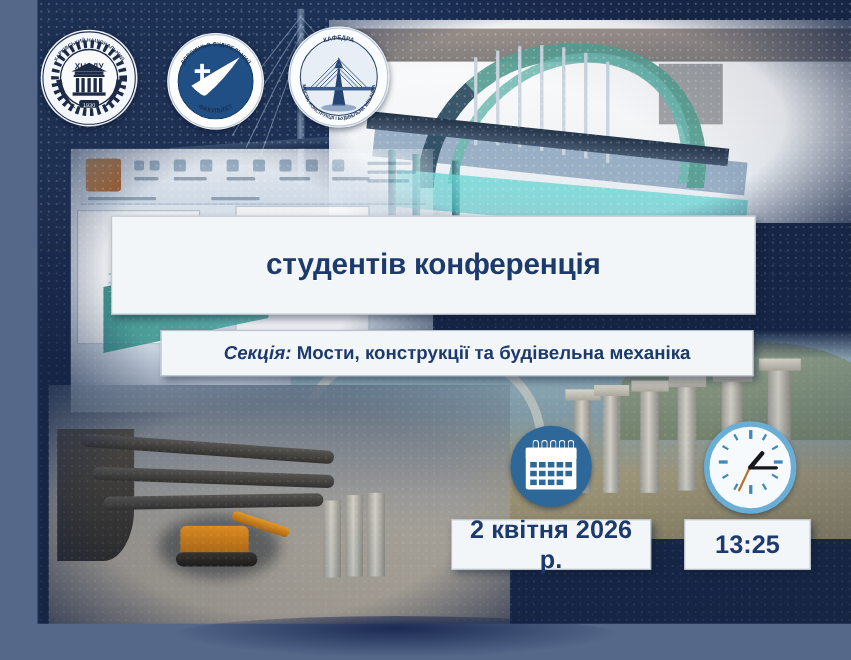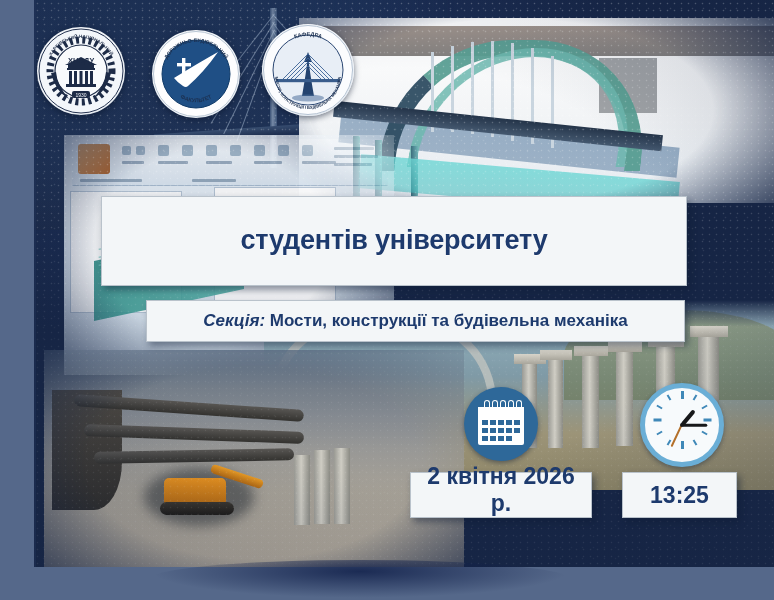--- a/index.html
+++ b/index.html
@@ -150,21 +150,21 @@
     box-shadow:3px 4px 7px rgba(13,26,52,.45);
     display:flex;align-items:center;justify-content:center;text-align:center;
     color:#1d3a6d;}
   .panel-inner{padding:0 10px;}
   #title-panel{left:101px;top:196px;width:584px;height:88px;}
   #title-panel .t{font-size:27px;font-weight:bold;line-height:1.18;letter-spacing:-.2px;
      text-shadow:0 1px 0 rgba(255,255,255,.6);}
   #section-panel{left:146px;top:300px;width:537px;height:40px;text-align:center;}
   #section-panel .t{font-size:17px;font-weight:bold;}
   #section-panel .lbl{font-style:italic;}
-  #date-panel{left:410px;top:472px;width:180px;height:44px;align-items:flex-end;}
+  #date-panel{left:410px;top:472px;width:180px;height:44px;}
   #date-panel .t{font-size:23px;font-weight:bold;}
   #time-panel{left:622px;top:472px;width:113px;height:44px;}
   #time-panel .t{font-size:23px;font-weight:bold;}
 
   
   .cal-icon{position:absolute;left:464px;top:387px;width:74px;height:74px;border-radius:50%;
      background:#2e6899;z-index:28;box-shadow:0 2px 5px rgba(10,25,50,.45);}
   .cal-body{position:absolute;left:14px;top:20px;width:46px;height:38px;background:#fff;border-radius:2px;}
   .cal-ring{position:absolute;top:13px;width:4px;height:11px;border-radius:3px;
      border:1.6px solid #fff;border-bottom:none;background:transparent;}
@@ -385,21 +385,21 @@
         </text>
         <text font-size="4.3" font-weight="bold" fill="#1c3050" font-family="Liberation Sans, sans-serif">
           <textPath href="#arc-bot-3" startOffset="50%" text-anchor="middle">МОСТИ, КОНСТРУКЦІЇ І БУДІВЕЛЬНА МЕХАНІКА</textPath>
         </text>
       </svg>
     </div>
   </div>
 
   <div class="panel" id="title-panel">
     <div class="panel-inner t">
-      <div>студентів університету</div>
+      <div>студентів конференція</div>
     </div>
   </div>
 
   <div class="panel" id="section-panel">
     <div class="panel-inner t">
       <span class="lbl">Секція: </span>
       <span>Мости, конструкції та будівельна механіка</span>
     </div>
   </div>
 

